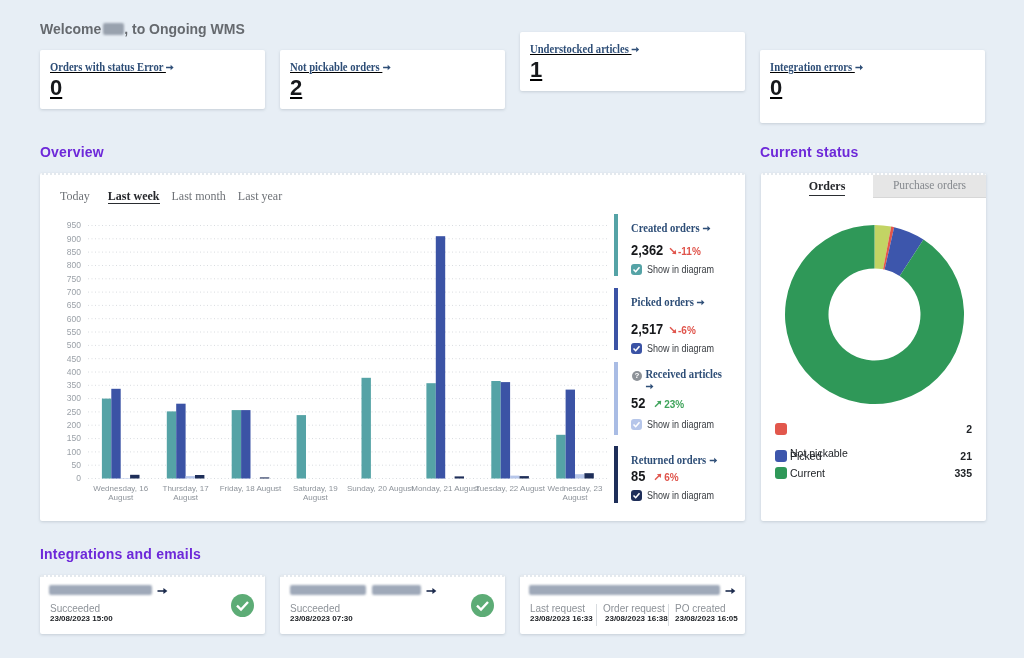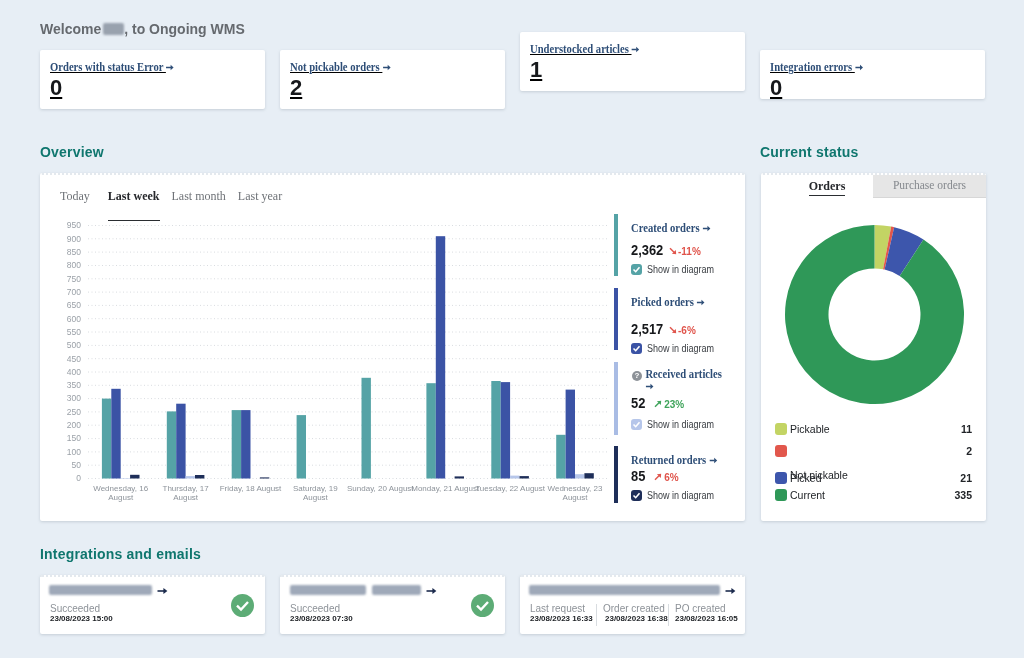--- a/index.html
+++ b/index.html
@@ -1,19 +1,19 @@
 <!DOCTYPE html>
 <html><head><meta charset="utf-8">
 <style>
   * { margin:0; padding:0; box-sizing:border-box; }
   html,body { width:1024px; height:658px; }
   body { background:#e7eef5; font-family:"Liberation Sans", sans-serif; position:relative; overflow:hidden; }
   .abs { position:absolute; }
   .card { position:absolute; background:#fff; border-radius:2px; box-shadow:0 1px 3px rgba(110,125,140,.28);text-decoration:underline; }
-  .sechead { position:absolute; font-size:14px; font-weight:bold; color:#0f766e; letter-spacing:.2px; }
+  .sechead { position:absolute; font-size:14px; font-weight:bold; color:#6d28d9; letter-spacing:.2px; }
   .ctitle { font-family:"Liberation Serif", serif; font-weight:bold; font-size:12.5px; color:#2e4e77; transform:scaleX(.85); transform-origin:0 50%; white-space:nowrap; }
   .bignum { font-weight:bold; color:#17191c; }
   .statblock { position:absolute; left:614px; width:130px; border-left:4px solid; padding-left:13px; }
   .statnum { font-size:15px; font-weight:bold; color:#17191c; display:inline-block; transform:scaleX(.86); transform-origin:0 60%; }
   .trend { font-size:10px; font-weight:bold; display:inline-block; }
   .cbrow { font-size:10px; color:#383c41; display:flex; align-items:center; margin-top:5px; }
   .cb { width:11px; height:11px; border-radius:3px; margin-right:5px; display:inline-block; }
   .greycap { font-size:10px; color:#8d9298; }
   .dt { font-size:8px; font-weight:bold; color:#212428; }
   .blob { position:absolute; background:#9fa9b9; border-radius:2px; filter:blur(1.2px); }
@@ -36,35 +36,35 @@
       </svg></div>
   <div class="bignum" style="font-size:22px; margin-top:0px;">2</div>
 </div>
 <div class="card" style="left:520px; top:32px; width:225px; height:59px; padding:10px;">
   <div class="ctitle">Understocked articles <svg width="10" height="9" style="vertical-align:-0.5px;">
         <path d="M0.5 4.5 H6.4" stroke="#2e4e77" stroke-width="1.4" fill="none"></path>
         <path d="M5.9 1.7 L9.4 4.5 L5.9 7.3 Z" fill="#2e4e77"></path>
       </svg></div>
   <div class="bignum" style="font-size:22px; margin-top:0px;">1</div>
 </div>
-<div class="card" style="left:760px; top:50px; width:225px; height:49px; padding:10px;">
+<div class="card" style="left:760px; top:50px; width:225px; height:73px; padding:10px;">
   <div class="ctitle">Integration errors <svg width="10" height="9" style="vertical-align:-0.5px;">
         <path d="M0.5 4.5 H6.4" stroke="#2e4e77" stroke-width="1.4" fill="none"></path>
         <path d="M5.9 1.7 L9.4 4.5 L5.9 7.3 Z" fill="#2e4e77"></path>
       </svg></div>
   <div class="bignum" style="font-size:22px; margin-top:0px;">0</div>
 </div>
 
 <div class="sechead" style="left:40px; top:144px;">Overview</div>
 <div class="sechead" style="left:760px; top:144px;">Current status</div>
 
 <div class="card" style="left:40px; top:173px; width:705px; height:348px; border-top:2px dotted #e4e9ee;">
 
   <div style="position:absolute; left:20px; top:14px; font-family:'Liberation Serif',serif; font-size:12px; color:#6e7277;">
-    <span style="margin-right:18px;">Today</span><span style="margin-right:12px; color:#26282c; font-weight:bold; border-bottom:1.5px solid #2a2d31; padding-bottom:17px;">Last week</span><span style="margin-right:12px;">Last month</span><span>Last year</span>
+    <span style="margin-right:18px;">Today</span><span style="margin-right:12px; color:#26282c; font-weight:bold; border-bottom:1.5px solid #2a2d31; padding-bottom:0;">Last week</span><span style="margin-right:12px;">Last month</span><span>Last year</span>
   </div>
 
   <svg width="705" height="348" style="position:absolute; left:0; top:0;">
     <g stroke="#d9dce0" stroke-width="1" stroke-dasharray="1,2.5">
       <line x1="48" x2="567.5" y1="303.5" y2="303.5"></line>
       <line x1="48" x2="567.5" y1="290.2" y2="290.2"></line>
       <line x1="48" x2="567.5" y1="276.9" y2="276.9"></line>
       <line x1="48" x2="567.5" y1="263.6" y2="263.6"></line>
       <line x1="48" x2="567.5" y1="250.2" y2="250.2"></line>
       <line x1="48" x2="567.5" y1="236.9" y2="236.9"></line>
@@ -219,25 +219,20 @@
   <div style="position:absolute; left:0; top:4px; width:132px; text-align:center; font-family:'Liberation Serif',serif; font-size:12px; font-weight:bold; color:#26282c; text-decoration:none;"><span style="border-bottom:1.5px solid #2a2d31; padding-bottom:1.5px;">Orders</span></div>
   <div style="position:absolute; left:112px; top:4px; width:113px; text-align:center; font-family:'Liberation Serif',serif; font-size:11.5px; color:#84888d;">Purchase orders</div>
   <svg width="225" height="250" style="position:absolute; left:0; top:0;">
     <path d="M113.50 50.00 A89.5 89.5 0 0 1 130.17 51.57 L122.07 94.30 A46.0 46.0 0 0 0 113.50 93.50 Z" fill="#c3d464"></path>
     <path d="M130.17 51.57 A89.5 89.5 0 0 1 133.15 52.18 L123.60 94.62 A46.0 46.0 0 0 0 122.07 94.30 Z" fill="#e2574c"></path>
     <path d="M133.15 52.18 A89.5 89.5 0 0 1 162.47 64.58 L138.67 101.00 A46.0 46.0 0 0 0 123.60 94.62 Z" fill="#3d56ac"></path>
     <path d="M162.47 64.58 A89.5 89.5 0 1 1 113.50 50.00 L113.50 93.50 A46.0 46.0 0 1 0 138.67 101.00 Z" fill="#2f9858"></path>
   </svg>
   <div style="position:absolute; left:14px; top:243px; right:14px;">
     <div style="display:flex; align-items:center; height:22px;">
-        <span class="cb" style="background:#c3d464; width:12px; height:12px; margin-right:3px;"></span>
-        <span style="font-size:10.5px; color:#212428;">Pickable</span>
-        <span style="margin-left:auto; font-size:10.5px; font-weight:bold; color:#212428;">11</span>
-      </div>
-    <div style="display:flex; align-items:center; height:22px;">
         <span class="cb" style="background:#e2574c; width:12px; height:12px; margin-right:3px;"></span>
         <span style="font-size:10.5px; color:#212428;margin-top:48px;">Not pickable</span>
         <span style="margin-left:auto; font-size:10.5px; font-weight:bold; color:#212428;">2</span>
       </div>
     <div style="display:flex; align-items:flex-end; height:22px;">
         <span class="cb" style="background:#3d56ac; width:12px; height:12px; margin-right:3px;"></span>
         <span style="font-size:10.5px; color:#212428;">Picked</span>
         <span style="margin-left:auto; font-size:10.5px; font-weight:bold; color:#212428;">21</span>
       </div>
     <div style="display:flex; align-items:center; height:22px;">
@@ -279,18 +274,18 @@
 </div>
 <div class="card" style="left:520px; top:575px; width:225px; height:59px; border-top:2px dotted #e4e9ee;">
   <div class="blob" style="left:9px; top:8px; width:191px; height:10px;"></div>
   <svg width="11" height="10" style="position:absolute; left:205px; top:9px;">
       <path d="M0.5 5 H7" stroke="#1d2c4e" stroke-width="1.6" fill="none"></path>
       <path d="M6.4 1.9 L10.4 5 L6.4 8.1 Z" fill="#1d2c4e"></path>
     </svg>
   <div class="greycap" style="position:absolute; left:10px; top:26px;">Last request</div>
   <div class="dt" style="position:absolute; left:10px; top:37px;">23/08/2023 16:33</div>
   <div style="position:absolute; left:76px; top:27px; width:1px; height:22px; background:#d8dce0;"></div>
-  <div class="greycap" style="position:absolute; left:83px; top:26px;">Order created</div>
+  <div class="greycap" style="position:absolute; left:83px; top:26px;">Order request</div>
   <div class="dt" style="position:absolute; left:85px; top:37px;">23/08/2023 16:38</div>
   <div style="position:absolute; left:148px; top:27px; width:1px; height:22px; background:#d8dce0;"></div>
   <div class="greycap" style="position:absolute; left:155px; top:26px;">PO created</div>
   <div class="dt" style="position:absolute; left:155px; top:37px;">23/08/2023 16:05</div>
 </div>
 
 </body></html>

